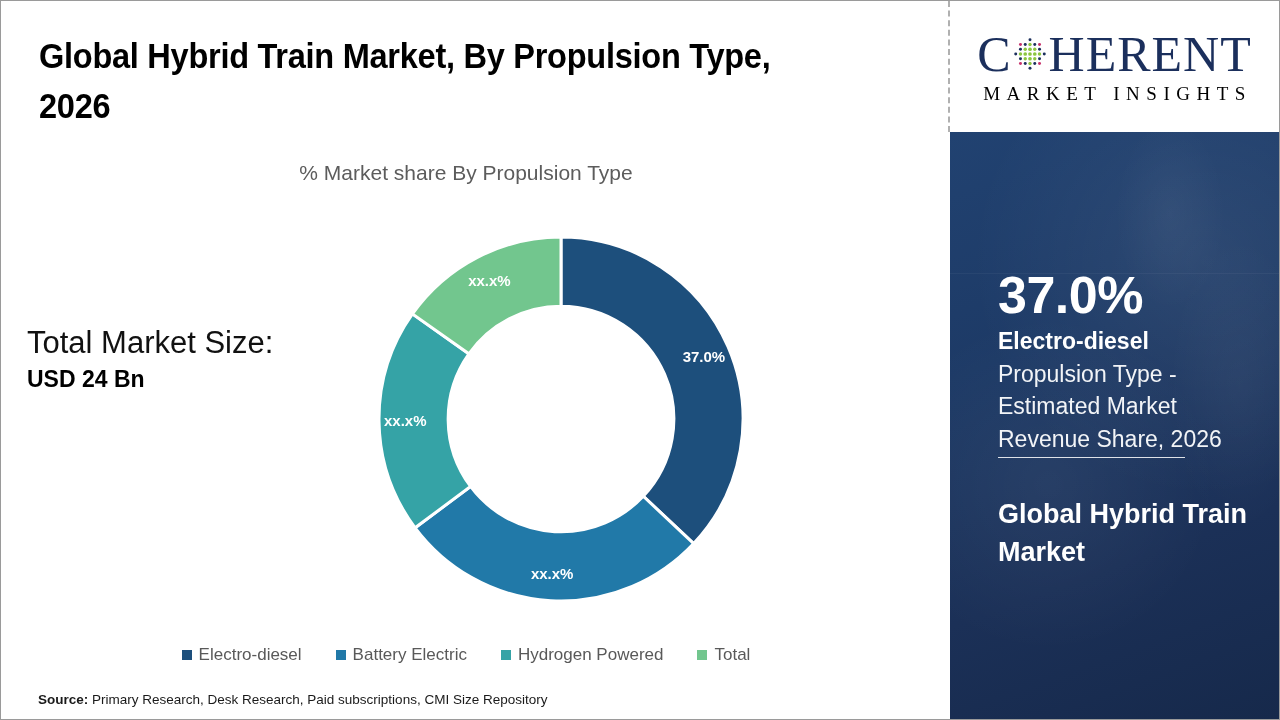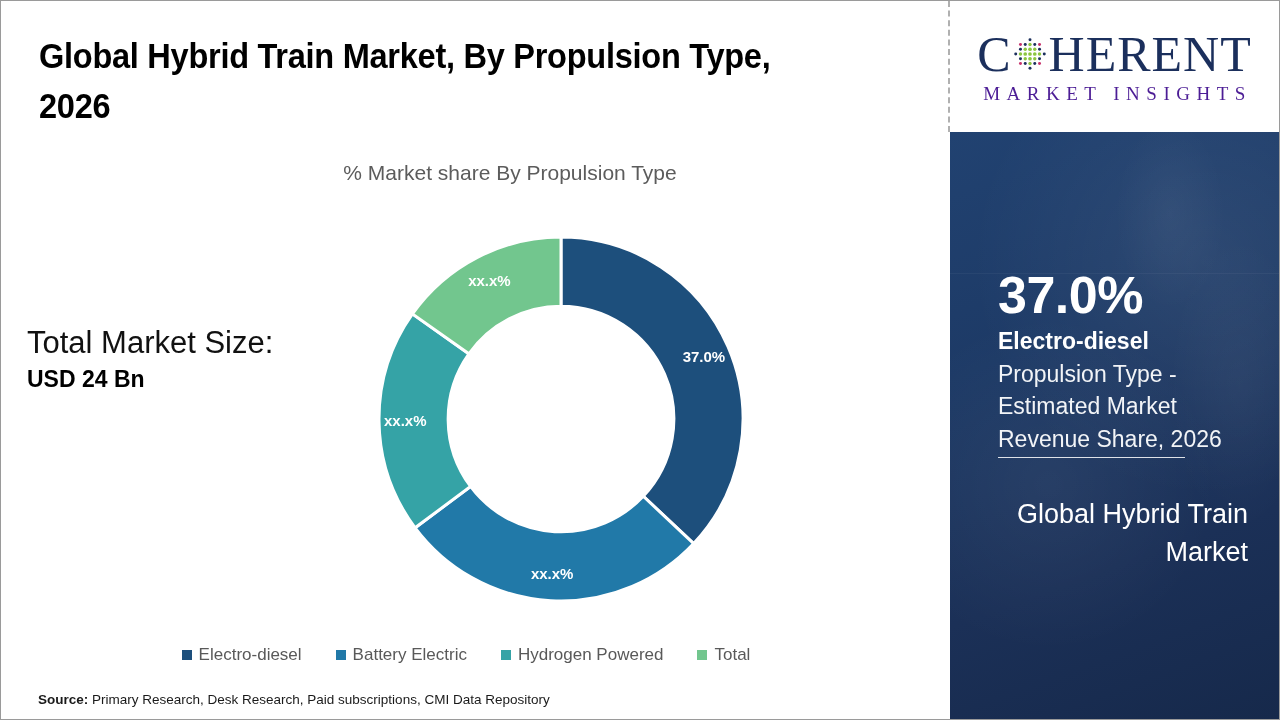--- a/index.html
+++ b/index.html
@@ -49,21 +49,20 @@
 
   #chart-subtitle {
     position: absolute;
     left: 0;
     top: 160px;
     width: 930px;
     text-align: center;
     font-size: 21px;
     color: #5c5c5c;
     font-weight: normal;
-    margin-left: 44px;
   }
 
   #market-size-block {
     position: absolute;
     left: 26px;
     top: 322px;
     width: 300px;
   }
   #market-size-label {
     font-size: 31px;
@@ -167,21 +166,21 @@
   }
   #logo-globe {
     width: 34px;
     height: 34px;
     margin: 0 2px 0 1px;
     display: block;
   }
   #logo-bottom {
     font-family: "Liberation Serif", serif;
     font-size: 19px;
-    color: #4c1d95;
+    color: #000000;
     letter-spacing: 6.5px;
     margin-top: 3px;
     padding-left: 6px;
     text-align: right;
   }
 
   #stat-panel {
     position: absolute;
     left: 949px;
     top: 131px;
@@ -247,22 +246,21 @@
   }
 
   #stat-market-name {
     position: absolute;
     left: 48px;
     top: 363px;
     width: 250px;
     font-size: 27px;
     color: #ffffff;
     line-height: 1.42;
-    font-weight: normal;
-    text-align: right;
+    font-weight: bold;
   }
 </style>
 </head>
 <body>
 
 <div id="page">
 
   <div id="left-panel">
 
     <div id="page-title">Global Hybrid Train Market, By Propulsion Type, 2026</div>
@@ -304,21 +302,21 @@
           <span class="legend-swatch" style="background: rgb(53, 163, 166);"></span>
           <span class="legend-text">Hydrogen Powered</span>
         </div>
         <div class="legend-item">
           <span class="legend-swatch" style="background: rgb(114, 198, 142);"></span>
           <span class="legend-text">Total</span>
         </div>
       </div>
 
     <div id="source-line">
-      <span id="source-label">Source:</span><span id="source-text"> Primary Research, Desk Research, Paid subscriptions, CMI Data Repository</span>
+      <span id="source-label">Source:</span><span id="source-text"> Primary Research, Desk Research, Paid subscriptions, CMI Size Repository</span>
     </div>
   </div>
 
   <div id="vertical-divider"></div>
 
   <div id="logo-panel">
     <div id="logo-top">
       <span class="logo-letter">C</span>
       <svg id="logo-globe" viewBox="0 0 100 100">
         <g id="globe-dots">

